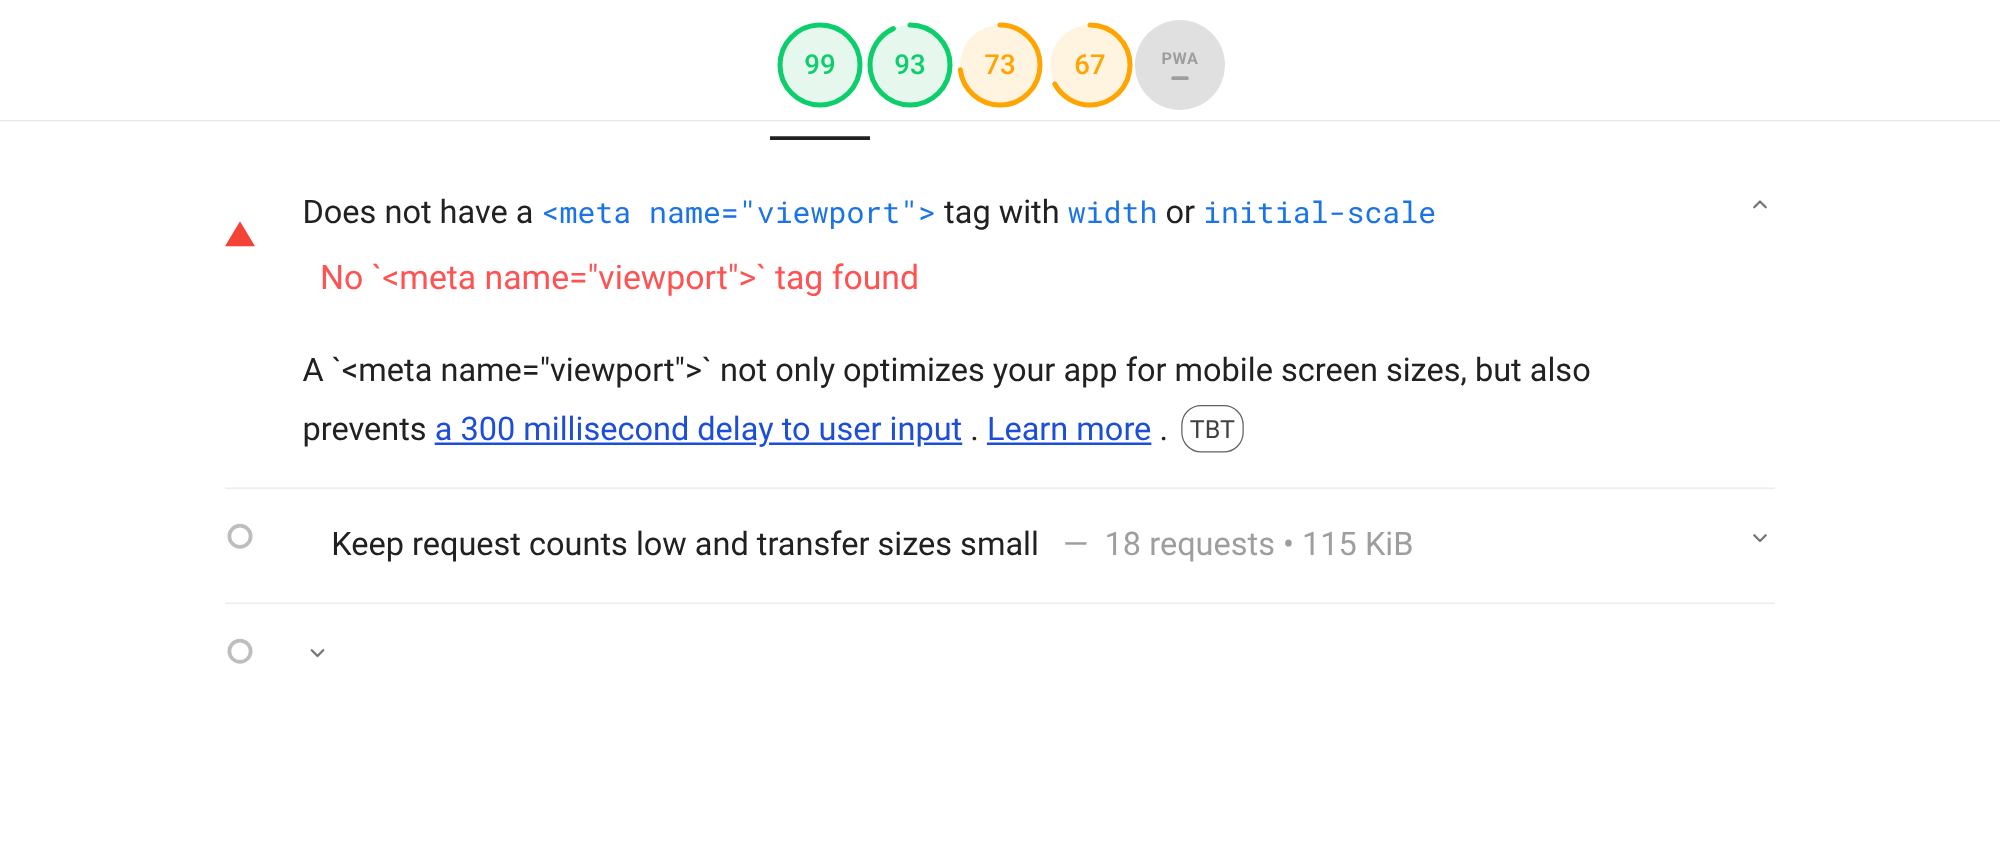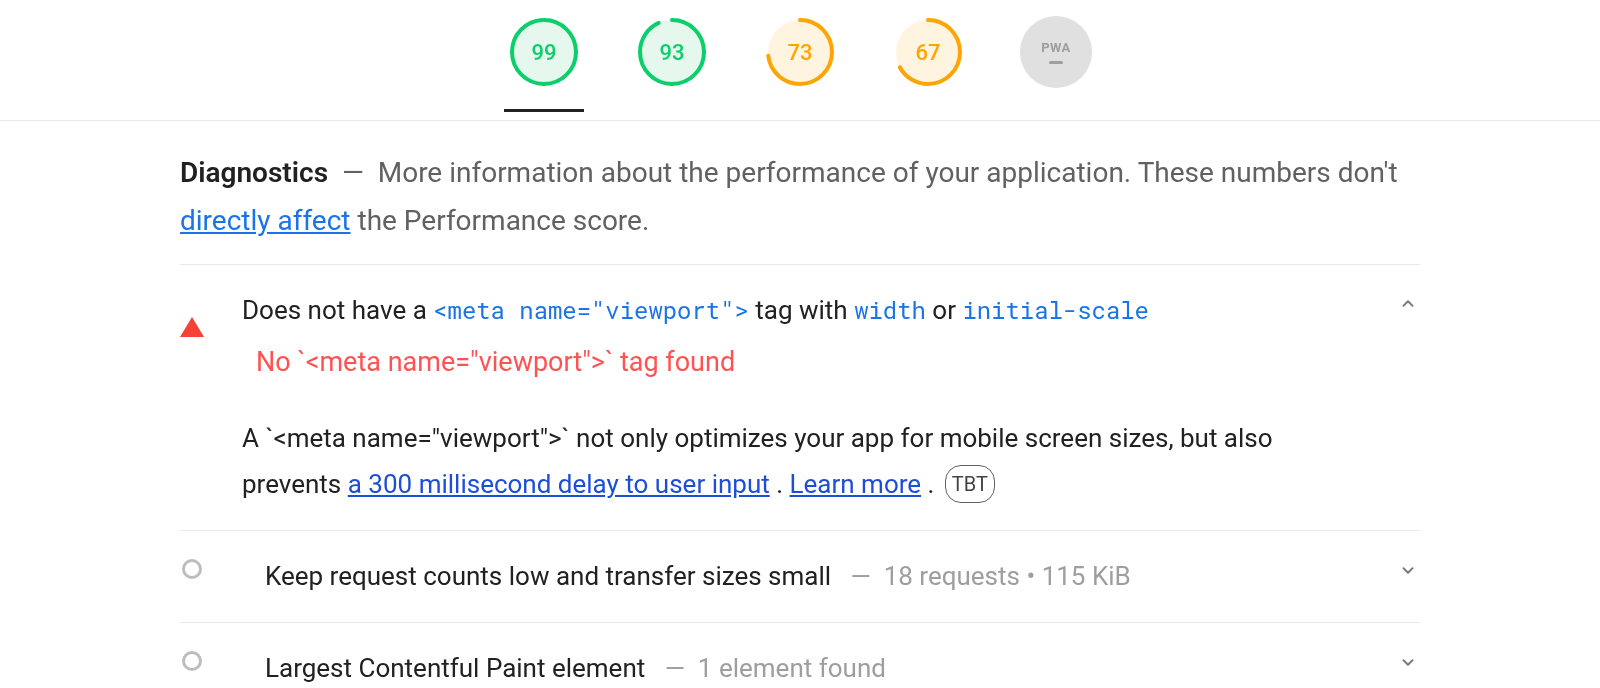--- a/index.html
+++ b/index.html
@@ -9,22 +9,21 @@
     color: #212121;
     background: #fff;
     font-size: 24px;
   }
 
   
   .score-header {
     display: flex;
     justify-content: center;
     align-items: center;
-    gap: 56px;
-    padding: 16px 0 32px;
+    padding: 16px 0 8px;
     border-bottom: 1px solid #e8e8e8;
   }
   .gauge-wrap { position: relative; width: 72px; height: 72px; }
   .gauge-wrap.active::after {
     content: "";
     position: absolute;
     left: -4px; right: -4px; bottom: -24px;
     height: 3px;
     background: #212121;
   }
@@ -130,27 +129,20 @@
         <circle class="gauge-arc" cx="36" cy="36" r="32" stroke="#ffa400" stroke-dasharray="134.71149298593033 201.06192982974676"></circle>
       </svg><div class="gauge-text" style="color:#ffa400">67</div></div>
     <div class="pwa-circle">
       <span class="pwa-label">PWA</span>
       <span class="pwa-dash"></span>
     </div>
   </div>
 
 <div class="content">
 
-  <div class="diag-header">
-    <span class="title">Diagnostics</span>
-    <span> &nbsp;<span>—</span>&nbsp; </span>
-    <span>More information about the performance of your application. These numbers don't </span>
-    <a href="#">directly affect</a>
-    <span> the Performance score.</span>
-  </div>
 
   <div class="audit">
     <div class="icon-slot">
       <div class="tri-fail"></div>
     </div>
     <div class="body">
       <div>
         <span>Does not have a </span>
         <span class="code">&lt;meta name="viewport"&gt;</span>
         <span> tag with </span>
@@ -187,24 +179,20 @@
       <svg viewBox="0 0 24 24">
           <path d="M7 10l5 5 5-5" fill="none" stroke="currentColor" stroke-width="2" stroke-linecap="round" stroke-linejoin="round"></path>
         </svg>
     </div>
   </div>
 
   <div class="audit">
     <div class="icon-slot">
       <div class="circ-info"></div>
     </div>
-    <div class="body">
-      <span class="collapsed-title">Largest Contentful Paint element</span>
-      <span class="collapsed-sub">&nbsp; <span>—</span> &nbsp;<span>1 element found</span></span>
-    </div>
     <div class="chev">
       <svg viewBox="0 0 24 24">
           <path d="M7 10l5 5 5-5" fill="none" stroke="currentColor" stroke-width="2" stroke-linecap="round" stroke-linejoin="round"></path>
         </svg>
     </div>
   </div>
 
 </div>
 
 </body></html>

